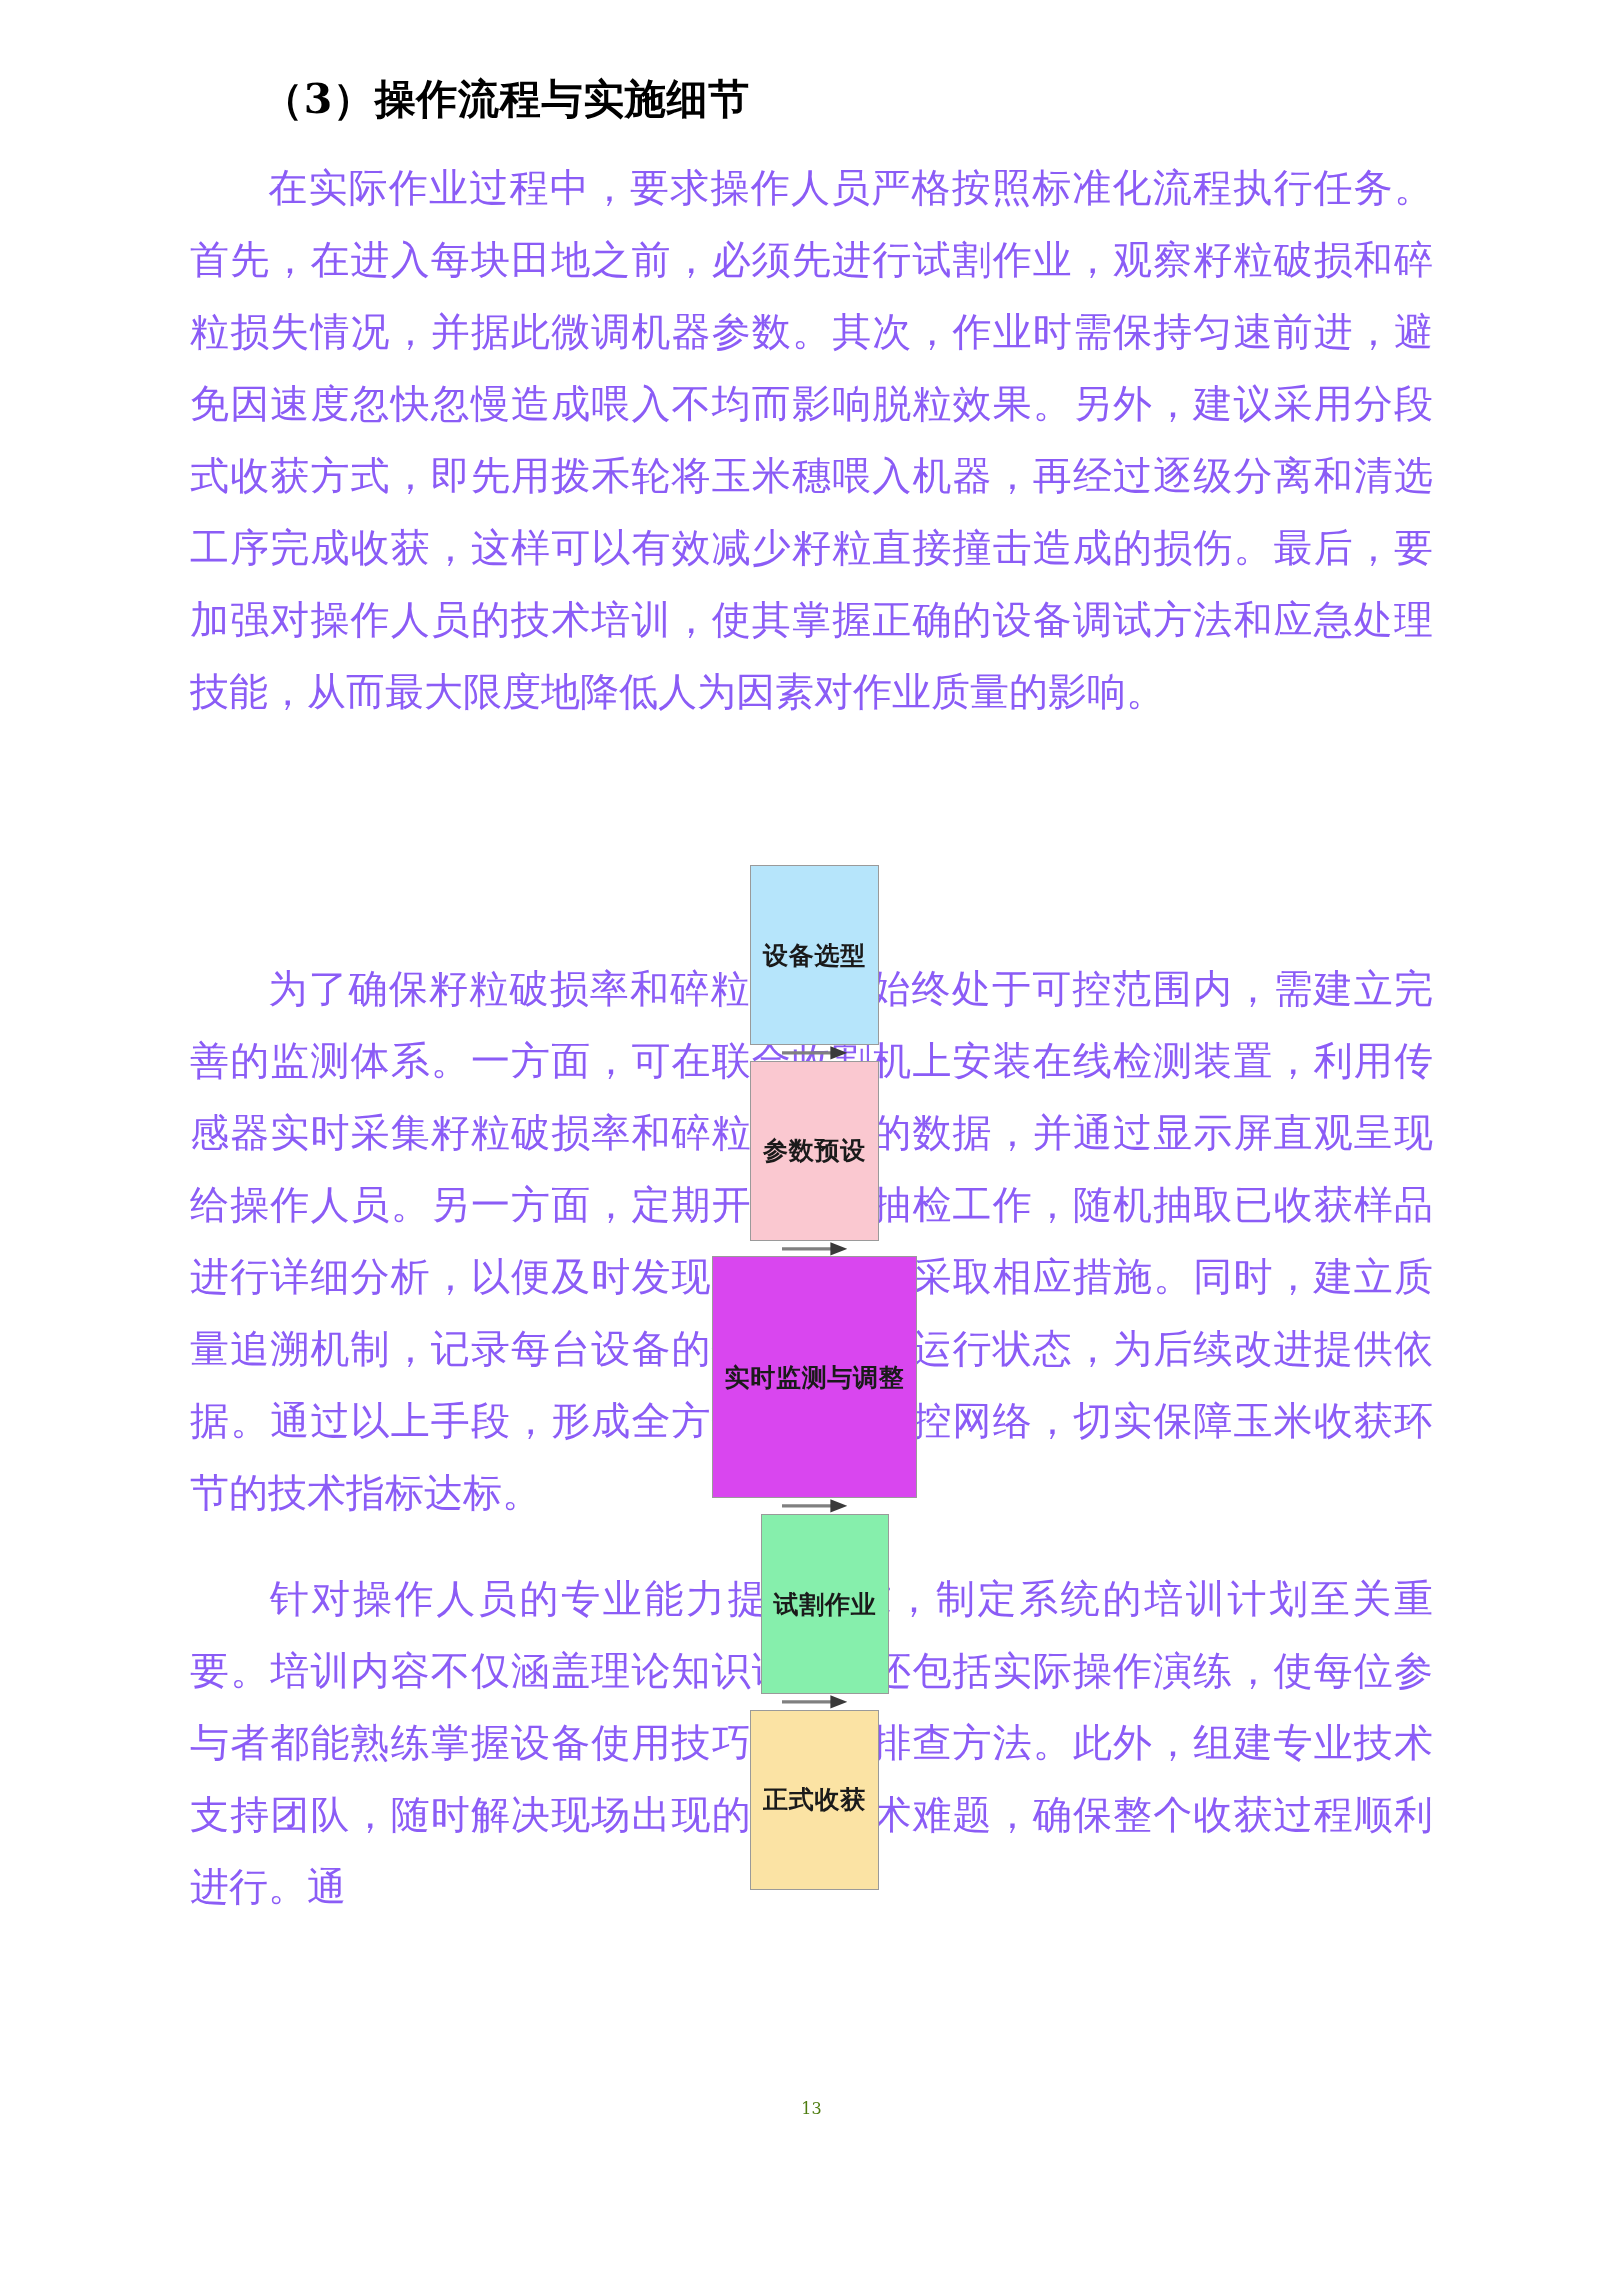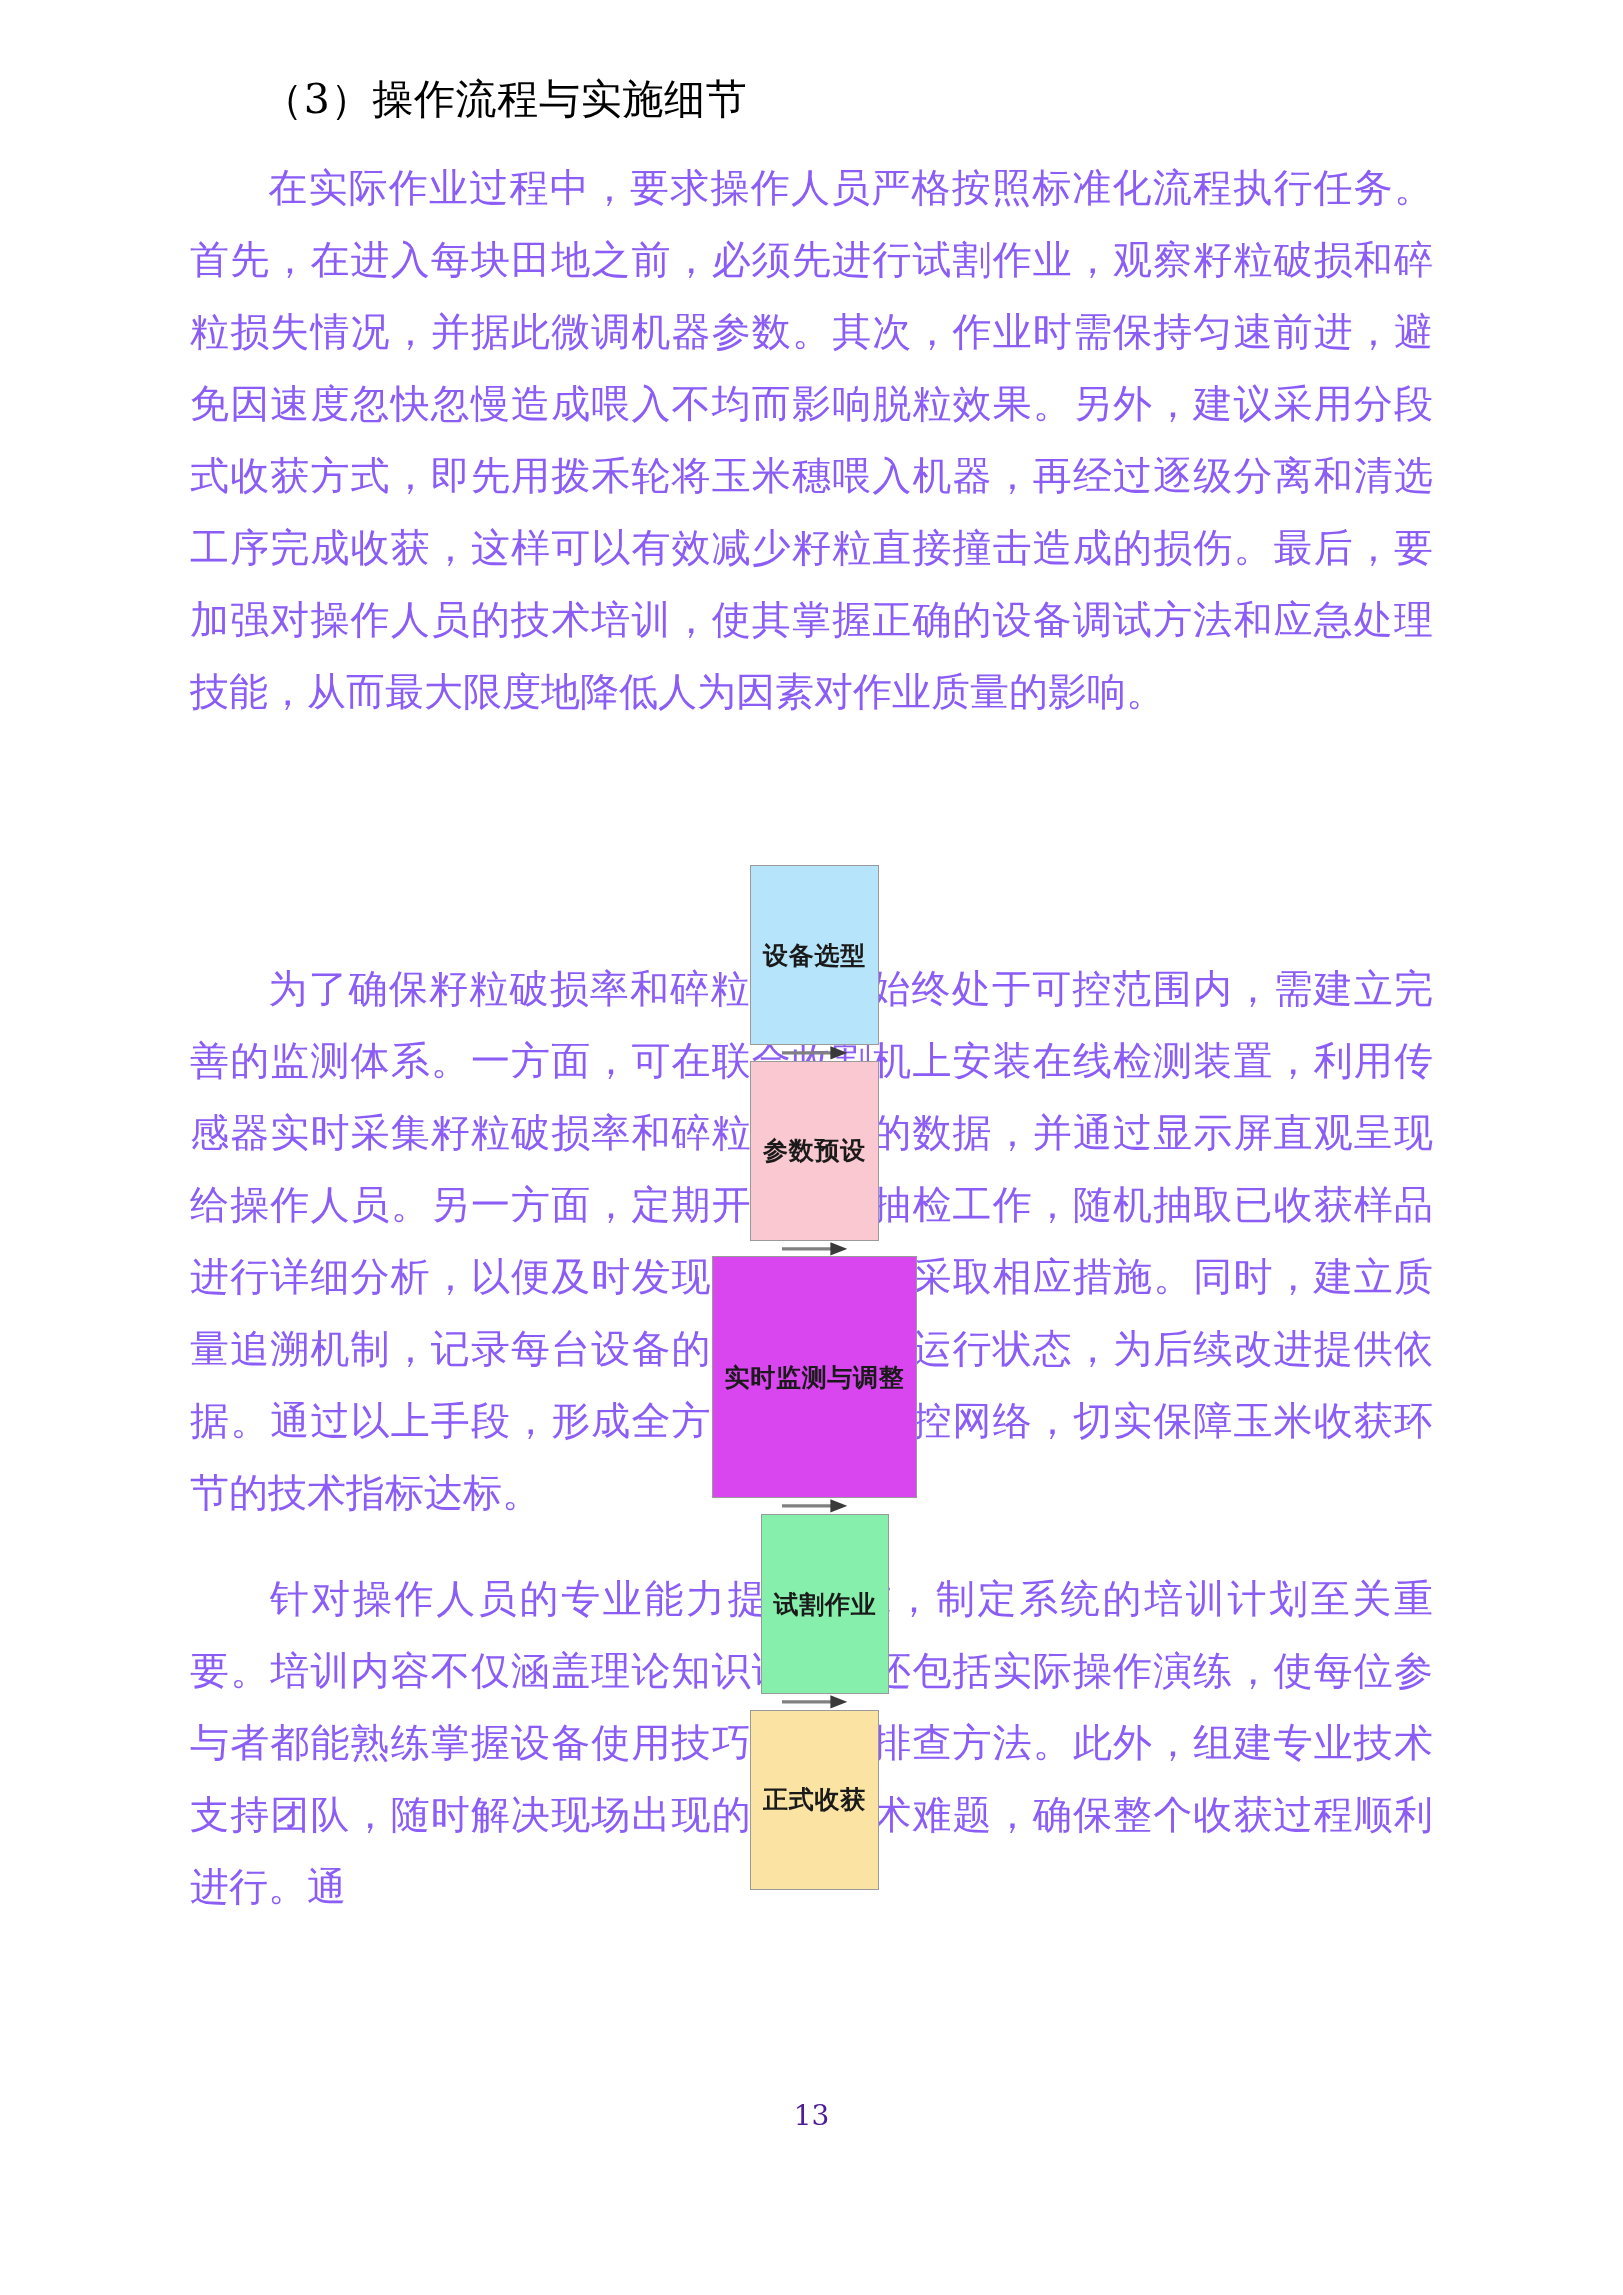--- a/index.html
+++ b/index.html
@@ -26,21 +26,21 @@
     width: 1243px;
   }
 
   .heading {
     font-size: 41px;
     line-height: 72px;
     color: #000000;
     text-indent: 72px;
     letter-spacing: 0.7px;
     white-space: nowrap;
-    font-weight: 400;
+    font-weight: 700;
   }
 
   .para {
     font-size: 39px;
     line-height: 72px;
     color: #8b5cf6;
     text-align: justify;
     text-justify: inter-character;
     letter-spacing: 0px;
   }
@@ -92,22 +92,22 @@
   .flow-arrow svg { display: block; }
 
   
   .page-number {
     position: absolute;
     left: 0;
     right: 0;
     top: 2099px;
     text-align: center;
     font-family: "DejaVu Serif", "Liberation Serif", serif;
-    font-size: 28px;
-    color: #4c1d95;
+    font-size: 16px;
+    color: #4d7c0f;
   }
 </style>
 </head>
 <body>
 
 <div class="page">
 
   <div class="body-col">
 
     <div class="heading">（3）操作流程与实施细节</div>

